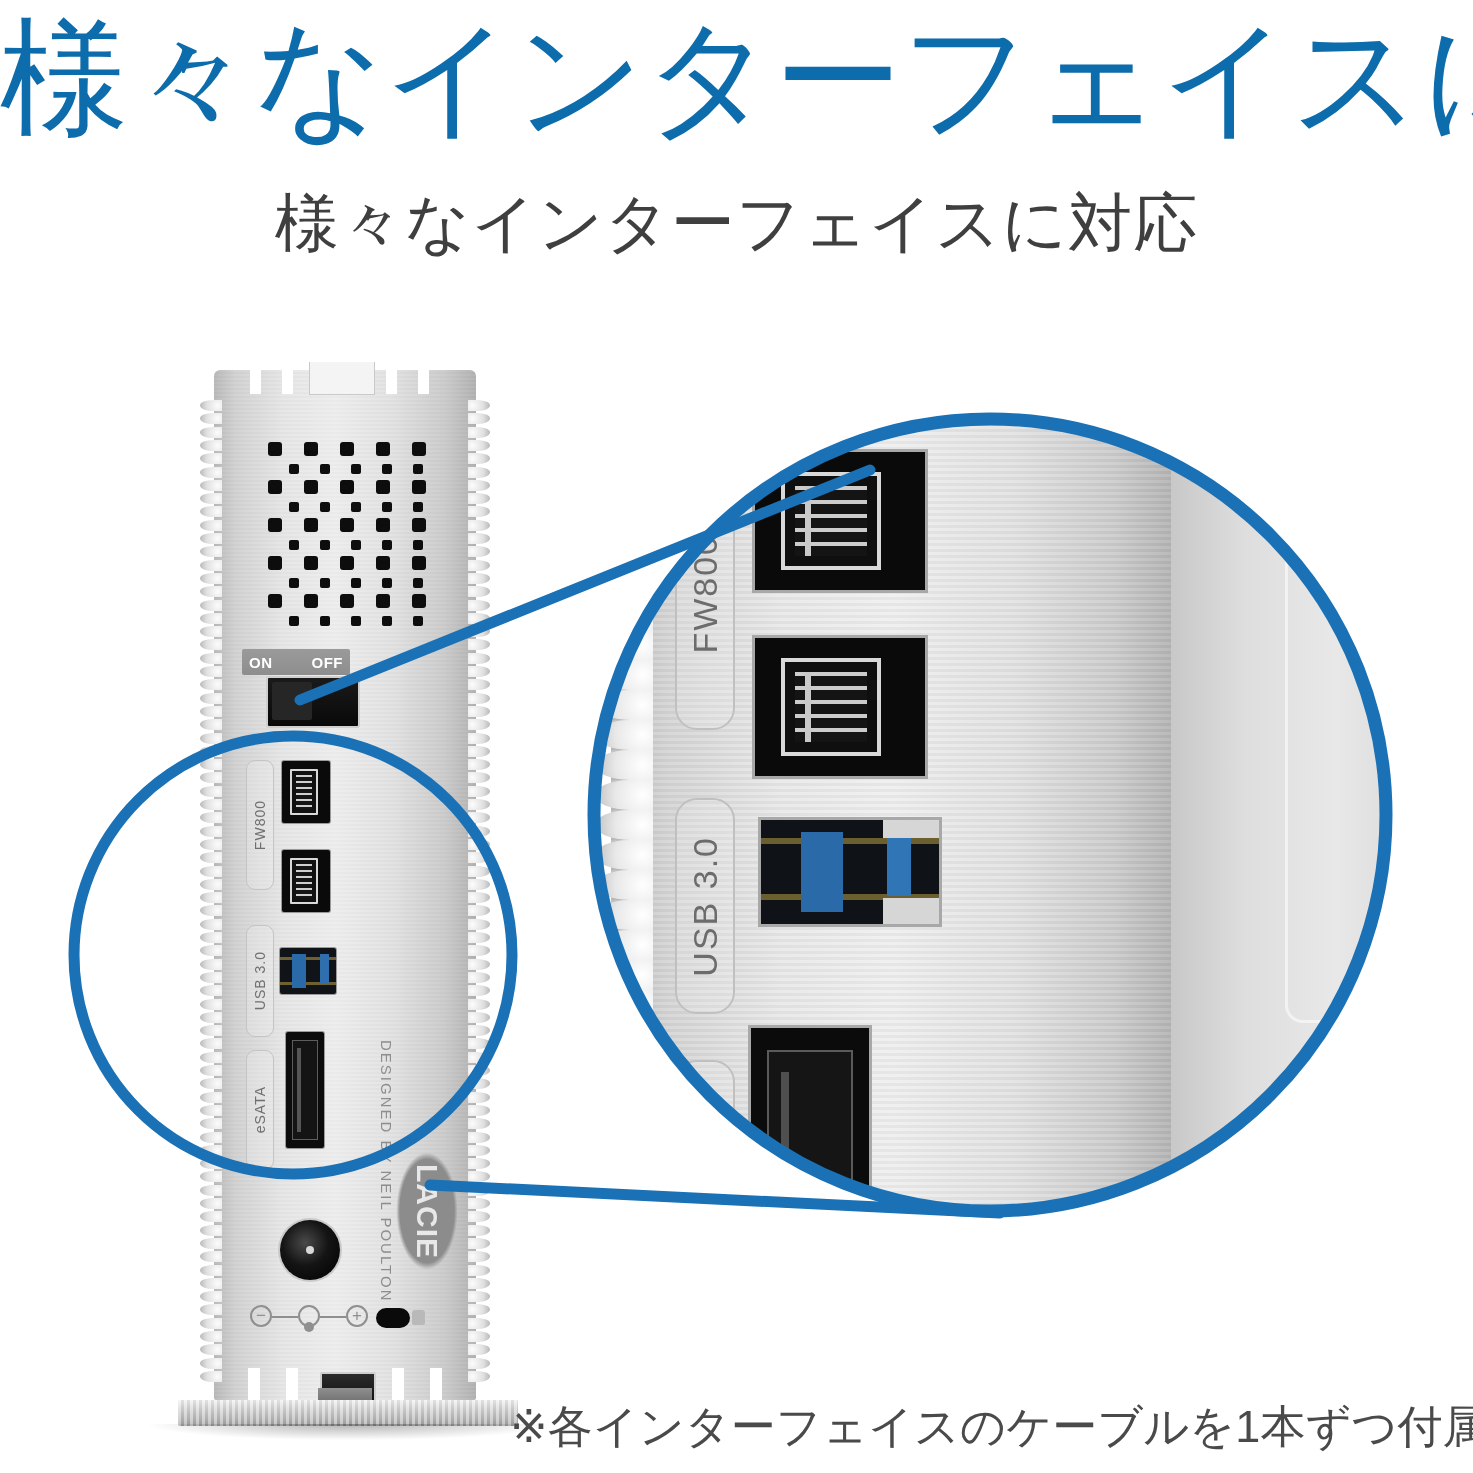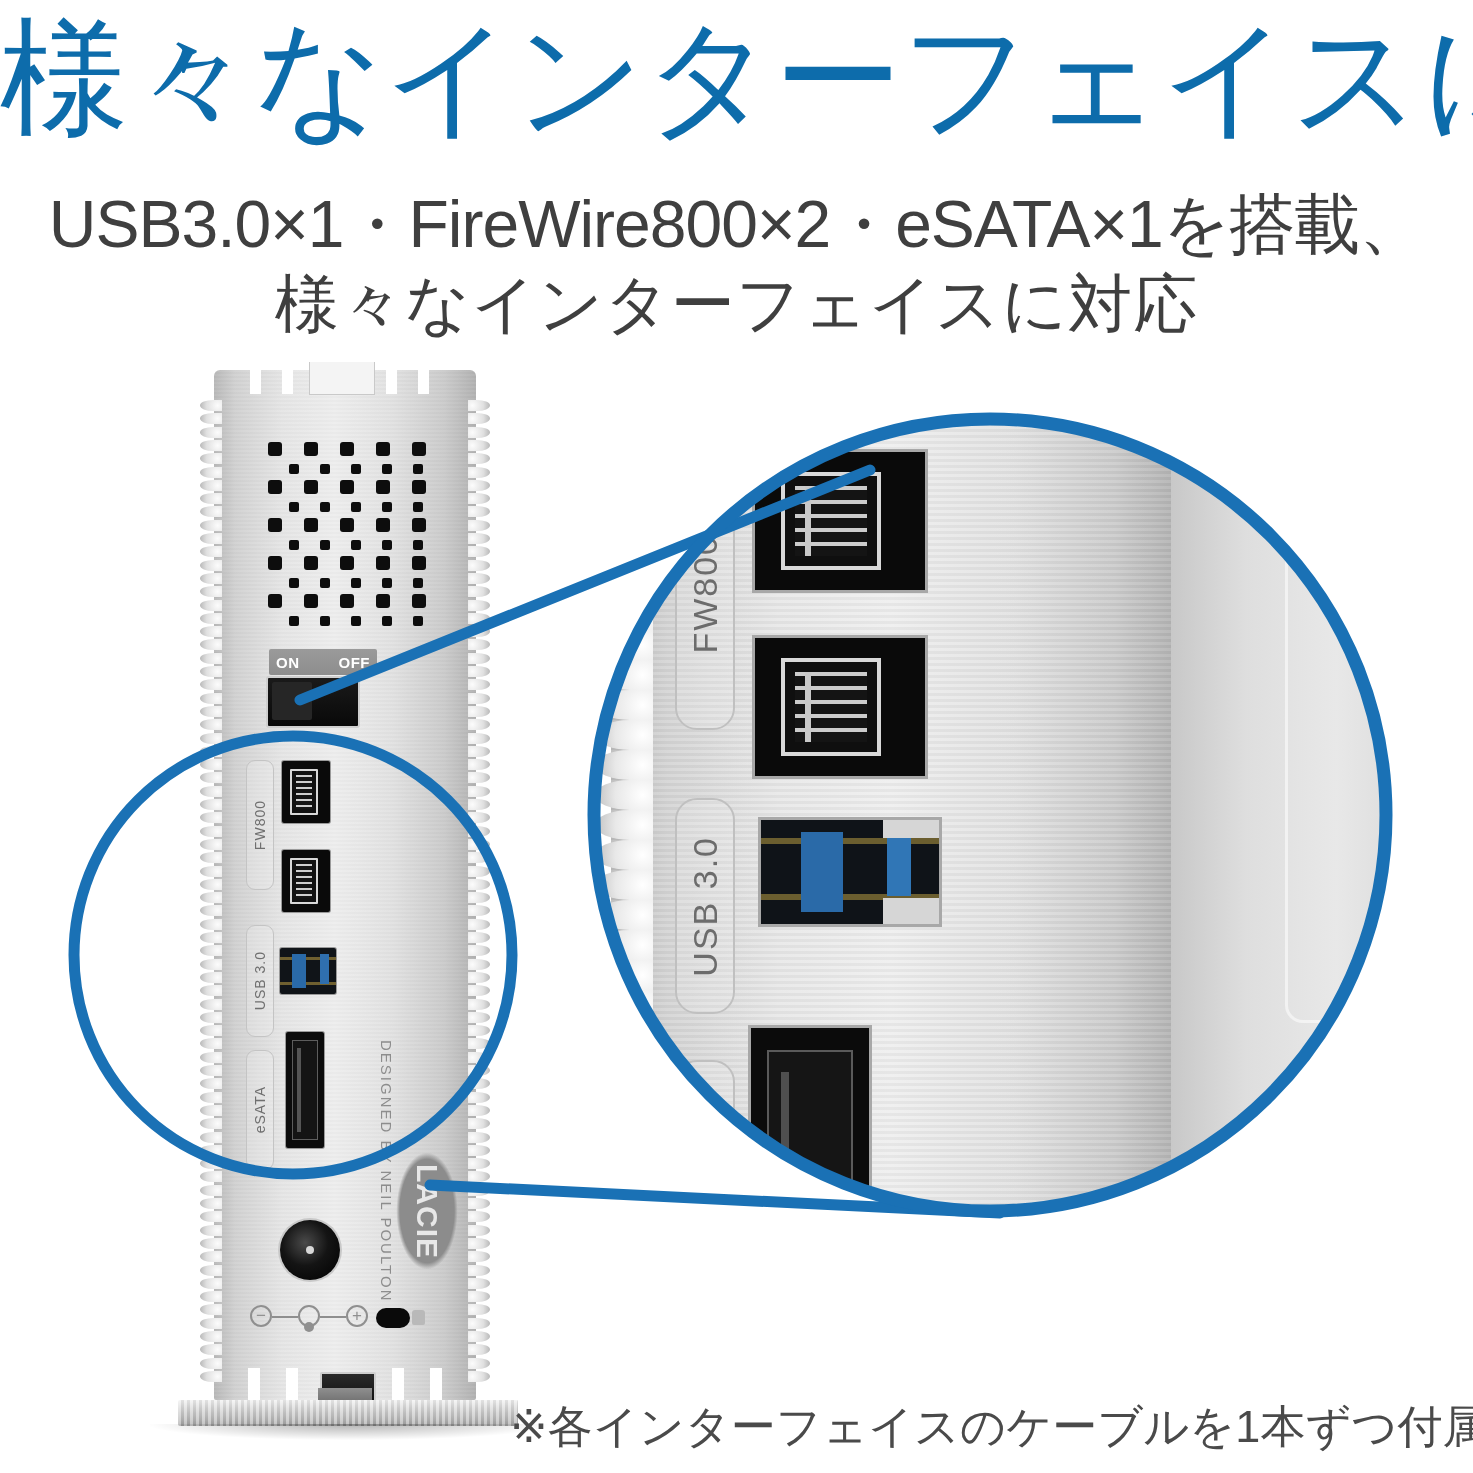--- a/index.html
+++ b/index.html
@@ -66,21 +66,21 @@
   .top-notch{position:absolute;background:#ffffff;}
   .top-slot{position:absolute;background:#f4f4f4;border:1px solid #c9c9c9;border-top:none;}
 
   
   .vents{position:absolute;left:64px;top:82px;width:170px;height:182px;}
   .vent{position:absolute;width:14px;height:14px;background:#0d0d0d;border-radius:3px;}
   .vent.sm{width:10px;height:10px;border-radius:2px;}
 
   
   .onoff{
-    position:absolute;left:69px;top:289px;width:108px;height:26px;
+    position:absolute;left:42px;top:289px;width:108px;height:26px;
     background:linear-gradient(180deg,#9a9a9a,#8d8d8d);
     display:flex;align-items:center;justify-content:space-between;
     padding:0 7px;box-sizing:border-box;border-radius:2px;
   }
   .onoff span{color:#fff;font-size:15px;font-weight:700;letter-spacing:.5px;}
   .switch{
     position:absolute;left:66px;top:316px;width:90px;height:48px;
     background:linear-gradient(180deg,#1a1a1a,#090909);
     border:2px solid #cfcfcf;border-radius:3px;
   }
@@ -277,21 +277,20 @@
   }
 </style>
 </head>
 <body>
 
 <div id="root">
 
   <div class="headline">様々なインターフェイスに対応</div>
 
   <div class="subtitle">
-    <span>USB3.0×1・FireWire800×2・eSATA×1を搭載、</span>
     <span class="l2">様々なインターフェイスに対応</span>
   </div>
 
   <div id="device">
 
     <div class="dev-body"></div>
 
     <div class="top-notch" style="left:50px;top:4px;width:11px;height:30px;"></div>
     <div class="top-notch" style="left:82px;top:4px;width:11px;height:30px;"></div>
     <div class="top-notch" style="left:186px;top:4px;width:11px;height:30px;"></div>

